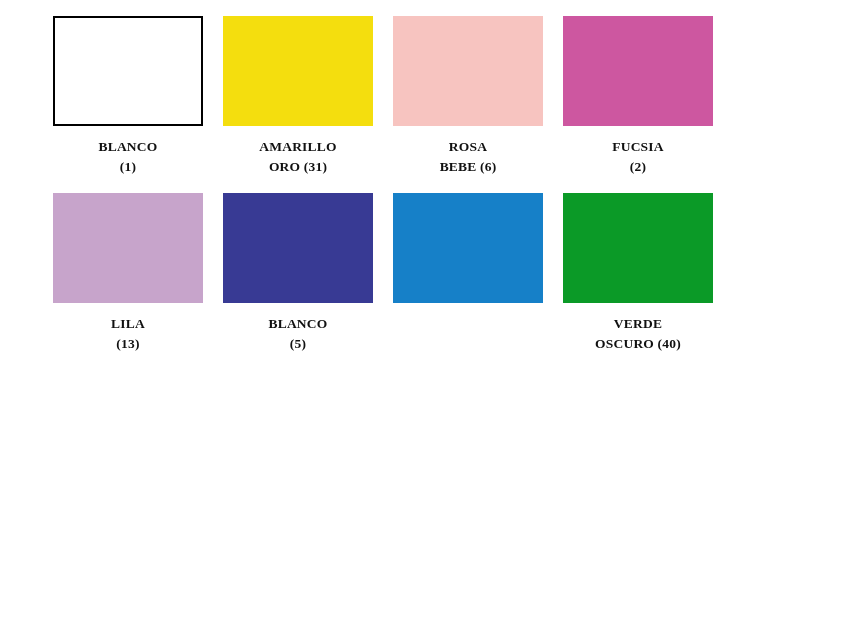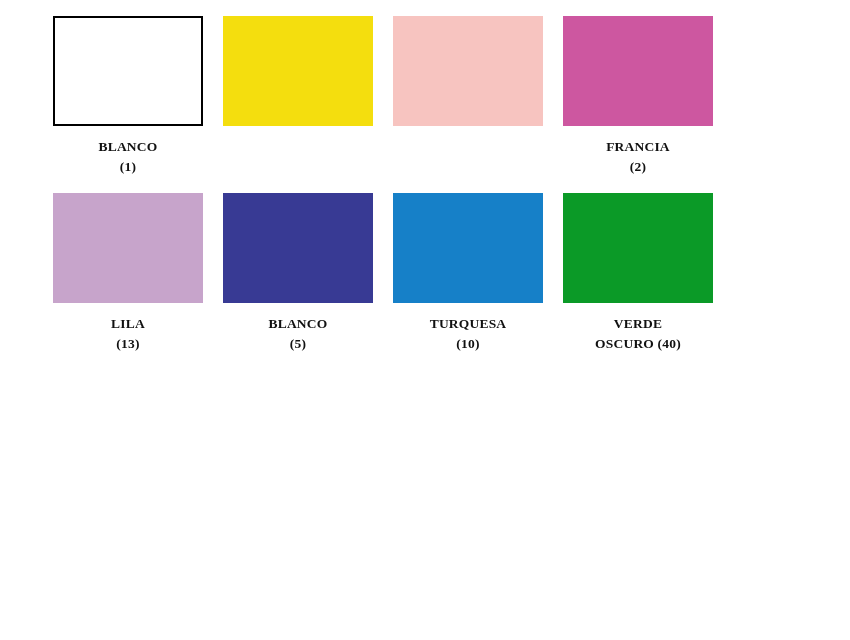--- a/index.html
+++ b/index.html
@@ -84,31 +84,39 @@
       <div class="swatch-cell">
         <div class="swatch-chip bordered" style="background-color: rgb(255, 255, 255);"></div>
         <div class="swatch-caption">
           <span class="caption-line">BLANCO</span>
           <span class="caption-line">(1)</span>
         </div>
       </div>
 
       <div class="swatch-cell">
         <div class="swatch-chip" style="background-color: rgb(244, 222, 14);"></div>
+        <div class="swatch-caption">
+          <span class="caption-line">AMARILLO</span>
+          <span class="caption-line">ORO (31)</span>
+        </div>
       </div>
 
 
       <div class="swatch-cell">
         <div class="swatch-chip" style="background-color: rgb(247, 196, 192);"></div>
+        <div class="swatch-caption">
+          <span class="caption-line">ROSA</span>
+          <span class="caption-line">BEBE (6)</span>
+        </div>
       </div>
 
       <div class="swatch-cell">
         <div class="swatch-chip" style="background-color: rgb(205, 87, 160);"></div>
         <div class="swatch-caption">
-          <span class="caption-line">FRANCIA</span>
+          <span class="caption-line">FUCSIA</span>
           <span class="caption-line">(2)</span>
         </div>
       </div>
 
     </div>
 
     <div class="swatch-row row-2">
 
       <div class="swatch-cell">
         <div class="swatch-chip" style="background-color: rgb(199, 164, 203);"></div>
@@ -121,24 +129,20 @@
       <div class="swatch-cell">
         <div class="swatch-chip" style="background-color: rgb(56, 58, 148);"></div>
         <div class="swatch-caption">
           <span class="caption-line">BLANCO</span>
           <span class="caption-line">(5)</span>
         </div>
       </div>
 
       <div class="swatch-cell">
         <div class="swatch-chip" style="background-color: rgb(22, 128, 200);"></div>
-        <div class="swatch-caption">
-          <span class="caption-line">TURQUESA</span>
-          <span class="caption-line">(10)</span>
-        </div>
       </div>
 
       <div class="swatch-cell">
         <div class="swatch-chip" style="background-color: rgb(11, 154, 39);"></div>
         <div class="swatch-caption">
           <span class="caption-line">VERDE</span>
           <span class="caption-line">OSCURO (40)</span>
         </div>
       </div>
 

